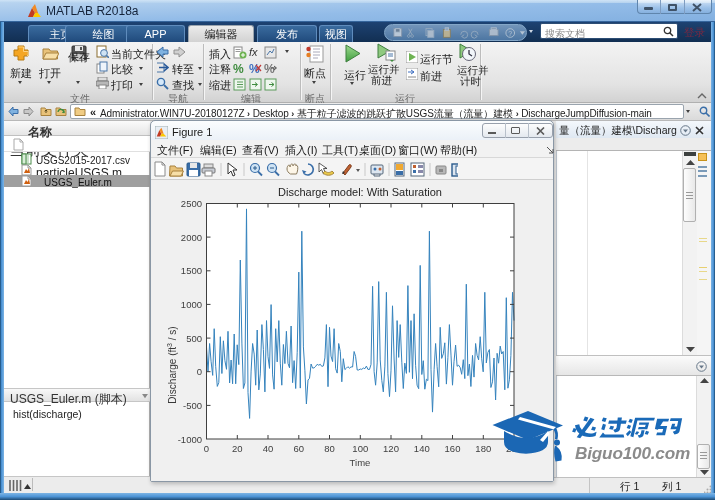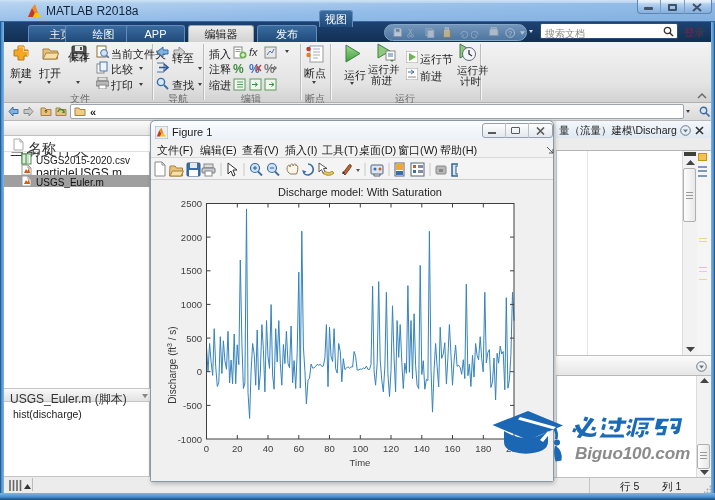--- a/index.html
+++ b/index.html
@@ -37,21 +37,21 @@
       <path d="M1 1 L9 8 M9 1 L1 8" stroke="#3f5268" stroke-width="2"></path>
     </svg>
 
 
 <div class="abs" style="left:0;top:22px;width:715px;height:20px;background:linear-gradient(#1d4272,#122f52)"></div>
 <div class="tab" style="left:28px;top:25px;width:65px">主页</div>
 <div class="tab" style="left:65px;top:25px;width:77px">绘图</div>
 <div class="tab" style="left:126px;top:25px;width:59px">APP</div>
 <div class="tab active" style="left:188px;top:25px;width:66px">编辑器</div>
 <div class="tab" style="left:257px;top:25px;width:60px">发布</div>
-<div class="tab" style="left:319px;top:10px;width:34px">视图</div>
+<div class="tab" style="left:319px;top:25px;width:34px">视图</div>
 
 <div class="abs" style="left:384px;top:24px;width:143px;height:17px;border-radius:9px;background:linear-gradient(#7395ba,#4d76a2);border:1px solid #84a7c8"></div>
 <svg class="abs" style="left:393px;top:27px" width="132" height="12" viewBox="0 0 152 12" fill="none" stroke="#b9c6d4" stroke-width="1" opacity="0.85">
  <rect x="1" y="1" width="9" height="9" fill="#c9d3de" stroke="#8796a8"></rect>
       <rect x="3" y="1" width="5" height="4" fill="#6f8093"></rect>
  <path d="M22 1 L18 8 M18 1 L22 8 M18 8 a1.5 1.5 0 1 0 .1 0 M22 8 a1.5 1.5 0 1 0 .1 0" stroke="#9fb0c2"></path>
  <rect x="38" y="1" width="7" height="8" stroke="#9fb0c2"></rect>
       <rect x="40" y="3" width="7" height="8" fill="#b9c4d1" stroke="#9fb0c2"></rect>
  <rect x="58" y="2" width="8" height="9" fill="#c8b88f" stroke="#8a7b54"></rect>
       <rect x="60" y="0" width="4" height="3" fill="#9aa8b8"></rect>
@@ -122,21 +122,21 @@
 <div class="rtxt" style="left:111px;top:78px">打印</div><div class="dd" style="left:139px;top:83px"></div>
 
 <svg class="abs" style="left:156px;top:46px" width="30" height="12" viewBox="0 0 30 12">
       <path d="M7 1 L1 6 L7 11 V8 H12 V4 H7 Z" fill="#7fb2e0" stroke="#3a6ea8"></path>
       <path d="M23 1 L29 6 L23 11 V8 H18 V4 H23 Z" fill="#d0d0d0" stroke="#909090"></path>
     </svg>
 <svg class="abs" style="left:156px;top:61px" width="13" height="13" viewBox="0 0 13 13">
       <path d="M1 2 H8 M8 2 V11 H1" stroke="#4a76a8" fill="none"></path>
       <path d="M3 6.5 L11 6.5 M8 3 l4 3.5 l-4 3.5" stroke="#2a5a9a" stroke-width="1.6" fill="none"></path>
     </svg>
-<div class="rtxt" style="left:172px;top:51px">转至</div><div class="dd" style="left:198px;top:67px"></div>
+<div class="rtxt" style="left:172px;top:62px">转至</div><div class="dd" style="left:198px;top:67px"></div>
 <svg class="abs" style="left:156px;top:77px" width="13" height="13" viewBox="0 0 13 13">
       <circle cx="5" cy="5" r="3.6" fill="#d6e9fa" stroke="#3a6ea8" stroke-width="1.4"></circle>
       <path d="M8 8 L12 12" stroke="#3a6ea8" stroke-width="1.8"></path>
     </svg>
 <div class="rtxt" style="left:172px;top:78px">查找</div><div class="dd" style="left:198px;top:83px"></div>
 
 <div class="rtxt" style="left:209px;top:47px">插入</div>
 <div class="rtxt" style="left:209px;top:62px">注释</div>
 <div class="rtxt" style="left:209px;top:78px">缩进</div>
 <svg class="abs" style="left:233px;top:46px" width="14" height="13" viewBox="0 0 14 13">
@@ -245,55 +245,56 @@
 <svg class="abs" style="left:55px;top:105px" width="12" height="12" viewBox="0 0 12 12">
       <path d="M1 3 h4 l1 1.5 h5 v6 h-10 z" fill="#e8c27a" stroke="#a8823e"></path>
       <path d="M3 7 a3 3 0 1 1 6 1" stroke="#3f8c3f" fill="none" stroke-width="1.3"></path>
       <path d="M9 5.5 l.4 2.8 -2.6-.6" fill="#3f8c3f"></path>
     </svg>
 <div class="abs" style="left:70px;top:104px;width:614px;height:15px;background:#fff;border:1px solid #9aa4ae;border-radius:2px"></div>
 <svg class="abs" style="left:74px;top:106px" width="12" height="11" viewBox="0 0 12 11">
       <path d="M1 2 h4 l1 1.5 h5 v6 h-10 z" fill="#f0cc84" stroke="#a8823e"></path>
     </svg>
 <div class="abs" style="left:90px;top:106px;font-size:11px;color:#222;white-space:nowrap;font-weight:bold">«</div>
+<div class="abs" style="left:100px;top:107px;font-size:10px;color:#222;white-space:nowrap;letter-spacing:-0.1px">Administrator.WIN7U-20180127Z <b style="font-size:9px">›</b> Desktop <b style="font-size:9px">›</b> 基于粒子滤波的跳跃扩散USGS流量（流量）建模 <b style="font-size:9px">›</b> DischargeJumpDiffusion-main</div>
 <div class="dd" style="left:686px;top:110px"></div>
 <svg class="abs" style="left:699px;top:106px" width="11" height="11" viewBox="0 0 11 11" fill="none">
       <circle cx="4.5" cy="4.5" r="3.2" stroke="#3a6ea8" stroke-width="1.4"></circle>
       <path d="M7 7 L10.5 10.5" stroke="#3a6ea8" stroke-width="1.6"></path>
     </svg>
 
 
 <div class="abs" style="left:4px;top:121px;width:146px;height:372px;background:#fff;border-right:1px solid #b0b0b0"></div>
 <div class="abs" style="left:4px;top:121px;width:146px;height:15px;background:linear-gradient(#fbfbfb,#e6e6e6);border-bottom:1px solid #c0c0c0"></div>
 <div class="abs" style="left:9px;top:140px;font-size:16px;color:#333">当前文件夹</div>
 <div class="abs" style="left:4px;top:136px;width:146px;height:16px;background:#fff;border-bottom:1px solid #e0e0e0"></div>
 <svg class="abs" style="left:13px;top:138px" width="11" height="13" viewBox="0 0 11 13">
       <path d="M1 1 h6 l3 3 v8 h-9 z" fill="#fff" stroke="#aaa"></path>
       <path d="M7 1 v3 h3" fill="none" stroke="#aaa"></path>
     </svg>
-<div class="abs" style="left:28px;top:140px;font-size:14px;color:#333;font-weight:normal">名称</div>
+<div class="abs" style="left:28px;top:124px;font-size:12px;color:#333;font-weight:bold">名称</div>
 <svg class="abs" style="left:21px;top:153px" width="11" height="12" viewBox="0 0 11 12">
       <rect x="1" y="1" width="9" height="10" fill="#fff" stroke="#4a8c4a"></rect>
       <path d="M3 3 h5 M3 5 h5 M3 7 h5 M3 9 h5" stroke="#7fb87f" stroke-width="0.8"></path>
       <rect x="1" y="1" width="4" height="10" fill="#d8eed8" stroke="#4a8c4a"></rect>
     </svg>
-<div class="abs" style="left:36px;top:155px;font-size:10px;color:#222;white-space:nowrap">USGS2015-2020.csv</div>
+<div class="abs" style="left:36px;top:155px;font-size:10px;color:#222;white-space:nowrap">USGS2015-2017.csv</div>
 <svg class="abs" style="left:21px;top:164px" width="11" height="12" viewBox="0 0 11 12">
       <path d="M1 1 h6 l3 3 v7 h-9 z" fill="#fff" stroke="#999"></path>
       <path d="M7 1 v3 h3" fill="none" stroke="#999"></path>
       <polygon points="3,9 5,5 6.5,7 8,4 9,9" fill="#d06010"></polygon>
     </svg>
 <div class="abs" style="left:36px;top:166px;font-size:12px;color:#222;white-space:nowrap">particleUSGS.m</div>
 <div class="abs" style="left:4px;top:175px;width:146px;height:12px;background:#9f9f9f"></div>
 <svg class="abs" style="left:21px;top:175px" width="11" height="12" viewBox="0 0 11 12">
       <path d="M1 1 h6 l3 3 v7 h-9 z" fill="#fff" stroke="#999"></path>
       <path d="M7 1 v3 h3" fill="none" stroke="#999"></path>
       <polygon points="3,9 5,5 6.5,7 8,4 9,9" fill="#d06010"></polygon>
     </svg>
-<div class="abs" style="left:36px;top:177px;font-size:10px;color:#111;white-space:nowrap">USGS_Euler.m</div>
+<div class="abs" style="left:44px;top:177px;font-size:10px;color:#111;white-space:nowrap">USGS_Euler.m</div>
 
 <div class="abs" style="left:4px;top:388px;width:146px;height:14px;background:linear-gradient(#f8f8f8,#e2e2e2);border-top:1px solid #c6c6c6;border-bottom:1px solid #c6c6c6"></div>
 <div class="abs" style="left:10px;top:391px;font-size:12px;color:#333;white-space:nowrap">USGS_Euler.m  (脚本)</div>
 <svg class="abs" style="left:142px;top:394px" width="6" height="5" viewBox="0 0 7 6">
       <path d="M0 0 L3.5 5 L7 0" fill="#888"></path>
     </svg>
 <div class="abs" style="left:13px;top:408px;font-size:10.5px;color:#222">hist(discharge)</div>
 
 <div class="abs" style="left:4px;top:476px;width:146px;height:17px;background:#ececec;border-top:1px solid #c6c6c6"></div>
 <svg class="abs" style="left:9px;top:480px" width="14" height="11" viewBox="0 0 14 11">
@@ -358,21 +359,21 @@
     </svg>
 <div class="abs" style="left:697px;top:444px;width:13px;height:25px;background:linear-gradient(90deg,#fdfdfd,#e8e8e8);border:1px solid #b0b0b0;border-radius:2px"></div>
 <div class="abs" style="left:700px;top:452px;width:7px;height:1px;background:#999"></div>
 <div class="abs" style="left:700px;top:455px;width:7px;height:1px;background:#999"></div>
 <div class="abs" style="left:700px;top:458px;width:7px;height:1px;background:#999"></div>
 <svg class="abs" style="left:700px;top:470px" width="9" height="5" viewBox="0 0 9 5">
       <path d="M0 0 L4.5 5 L9 0" fill="#444"></path>
     </svg>
 
 <div class="abs" style="left:150px;top:477px;width:561px;height:16px;background:#ececec;border-top:1px solid #c0c0c0"></div>
-<div class="abs" style="left:620px;top:480px;font-size:10.5px;color:#222">行  5</div>
+<div class="abs" style="left:620px;top:480px;font-size:10.5px;color:#222">行  1</div>
 <div class="abs" style="left:662px;top:480px;font-size:10.5px;color:#222">列  1</div>
 <div class="abs" style="left:589px;top:478px;width:1px;height:15px;background:#c4c4c4"></div>
 <svg class="abs" style="left:704px;top:485px" width="8" height="8" viewBox="0 0 8 8">
       <circle cx="6.5" cy="1.5" r="1" fill="#aaa"></circle>
       <circle cx="3.5" cy="4.5" r="1" fill="#aaa"></circle>
       <circle cx="6.5" cy="4.5" r="1" fill="#aaa"></circle>
       <circle cx="0.5" cy="7.5" r="1" fill="#aaa"></circle>
       <circle cx="3.5" cy="7.5" r="1" fill="#aaa"></circle>
       <circle cx="6.5" cy="7.5" r="1" fill="#aaa"></circle>
     </svg>

